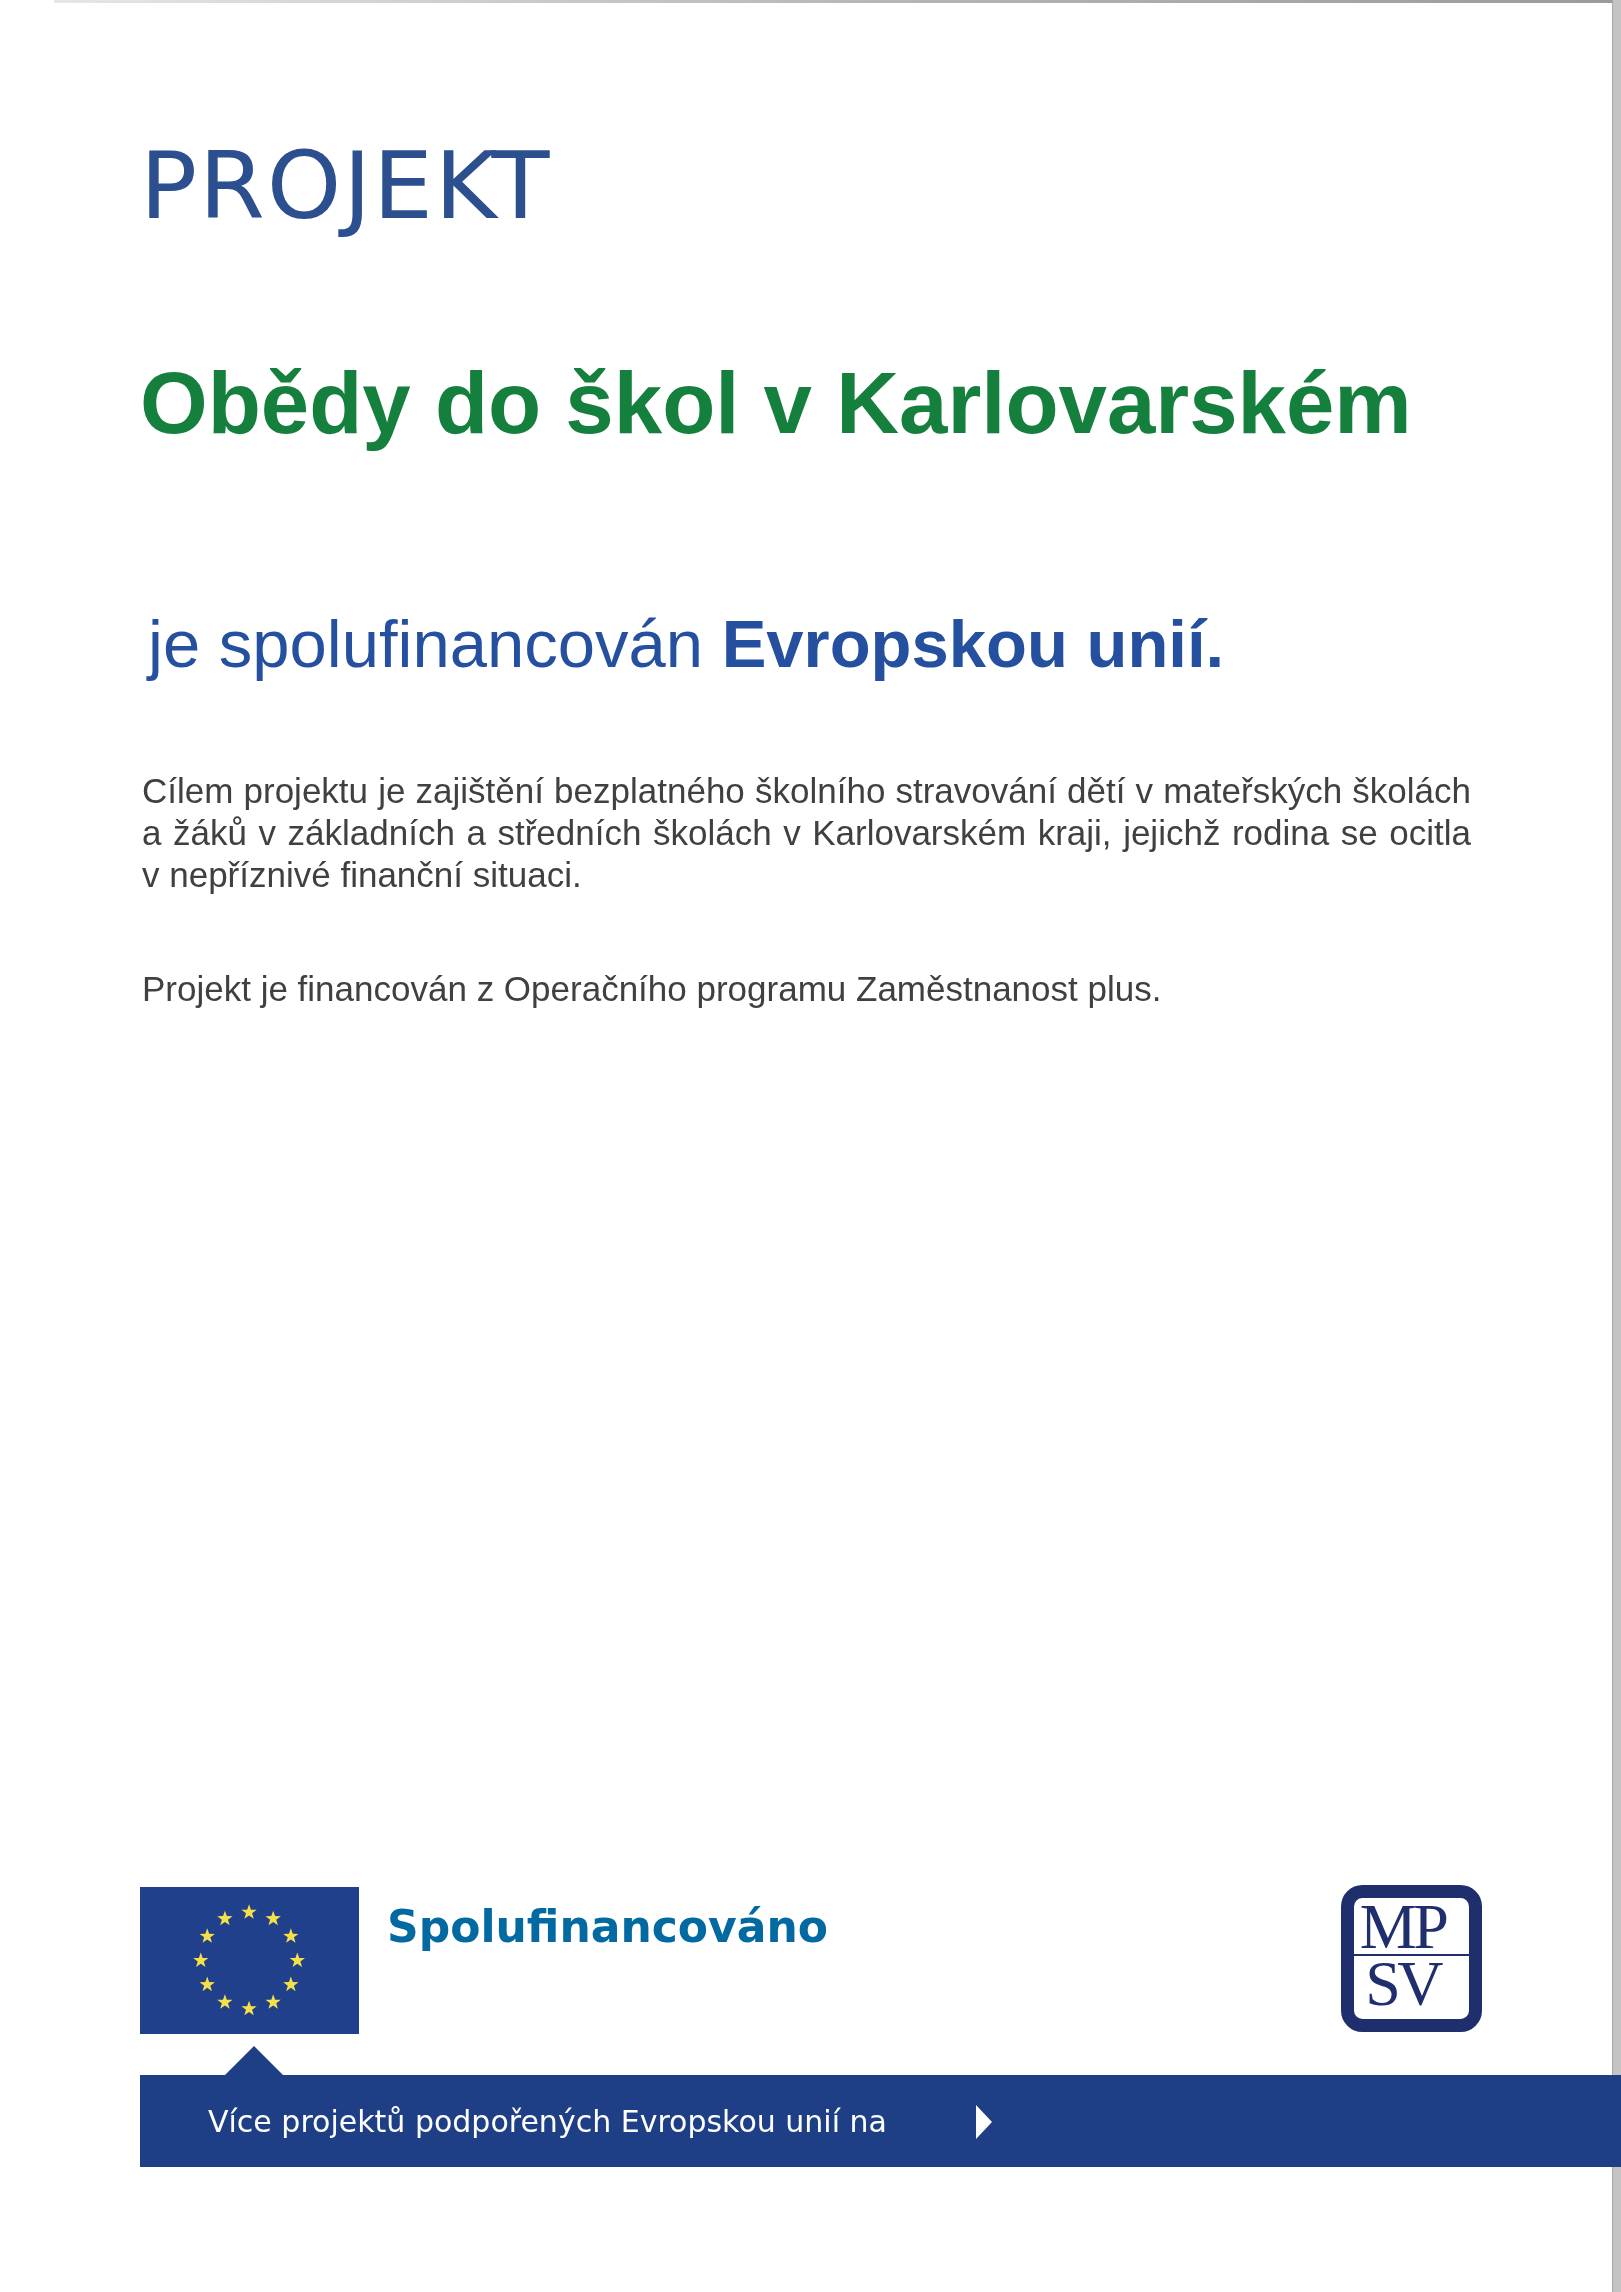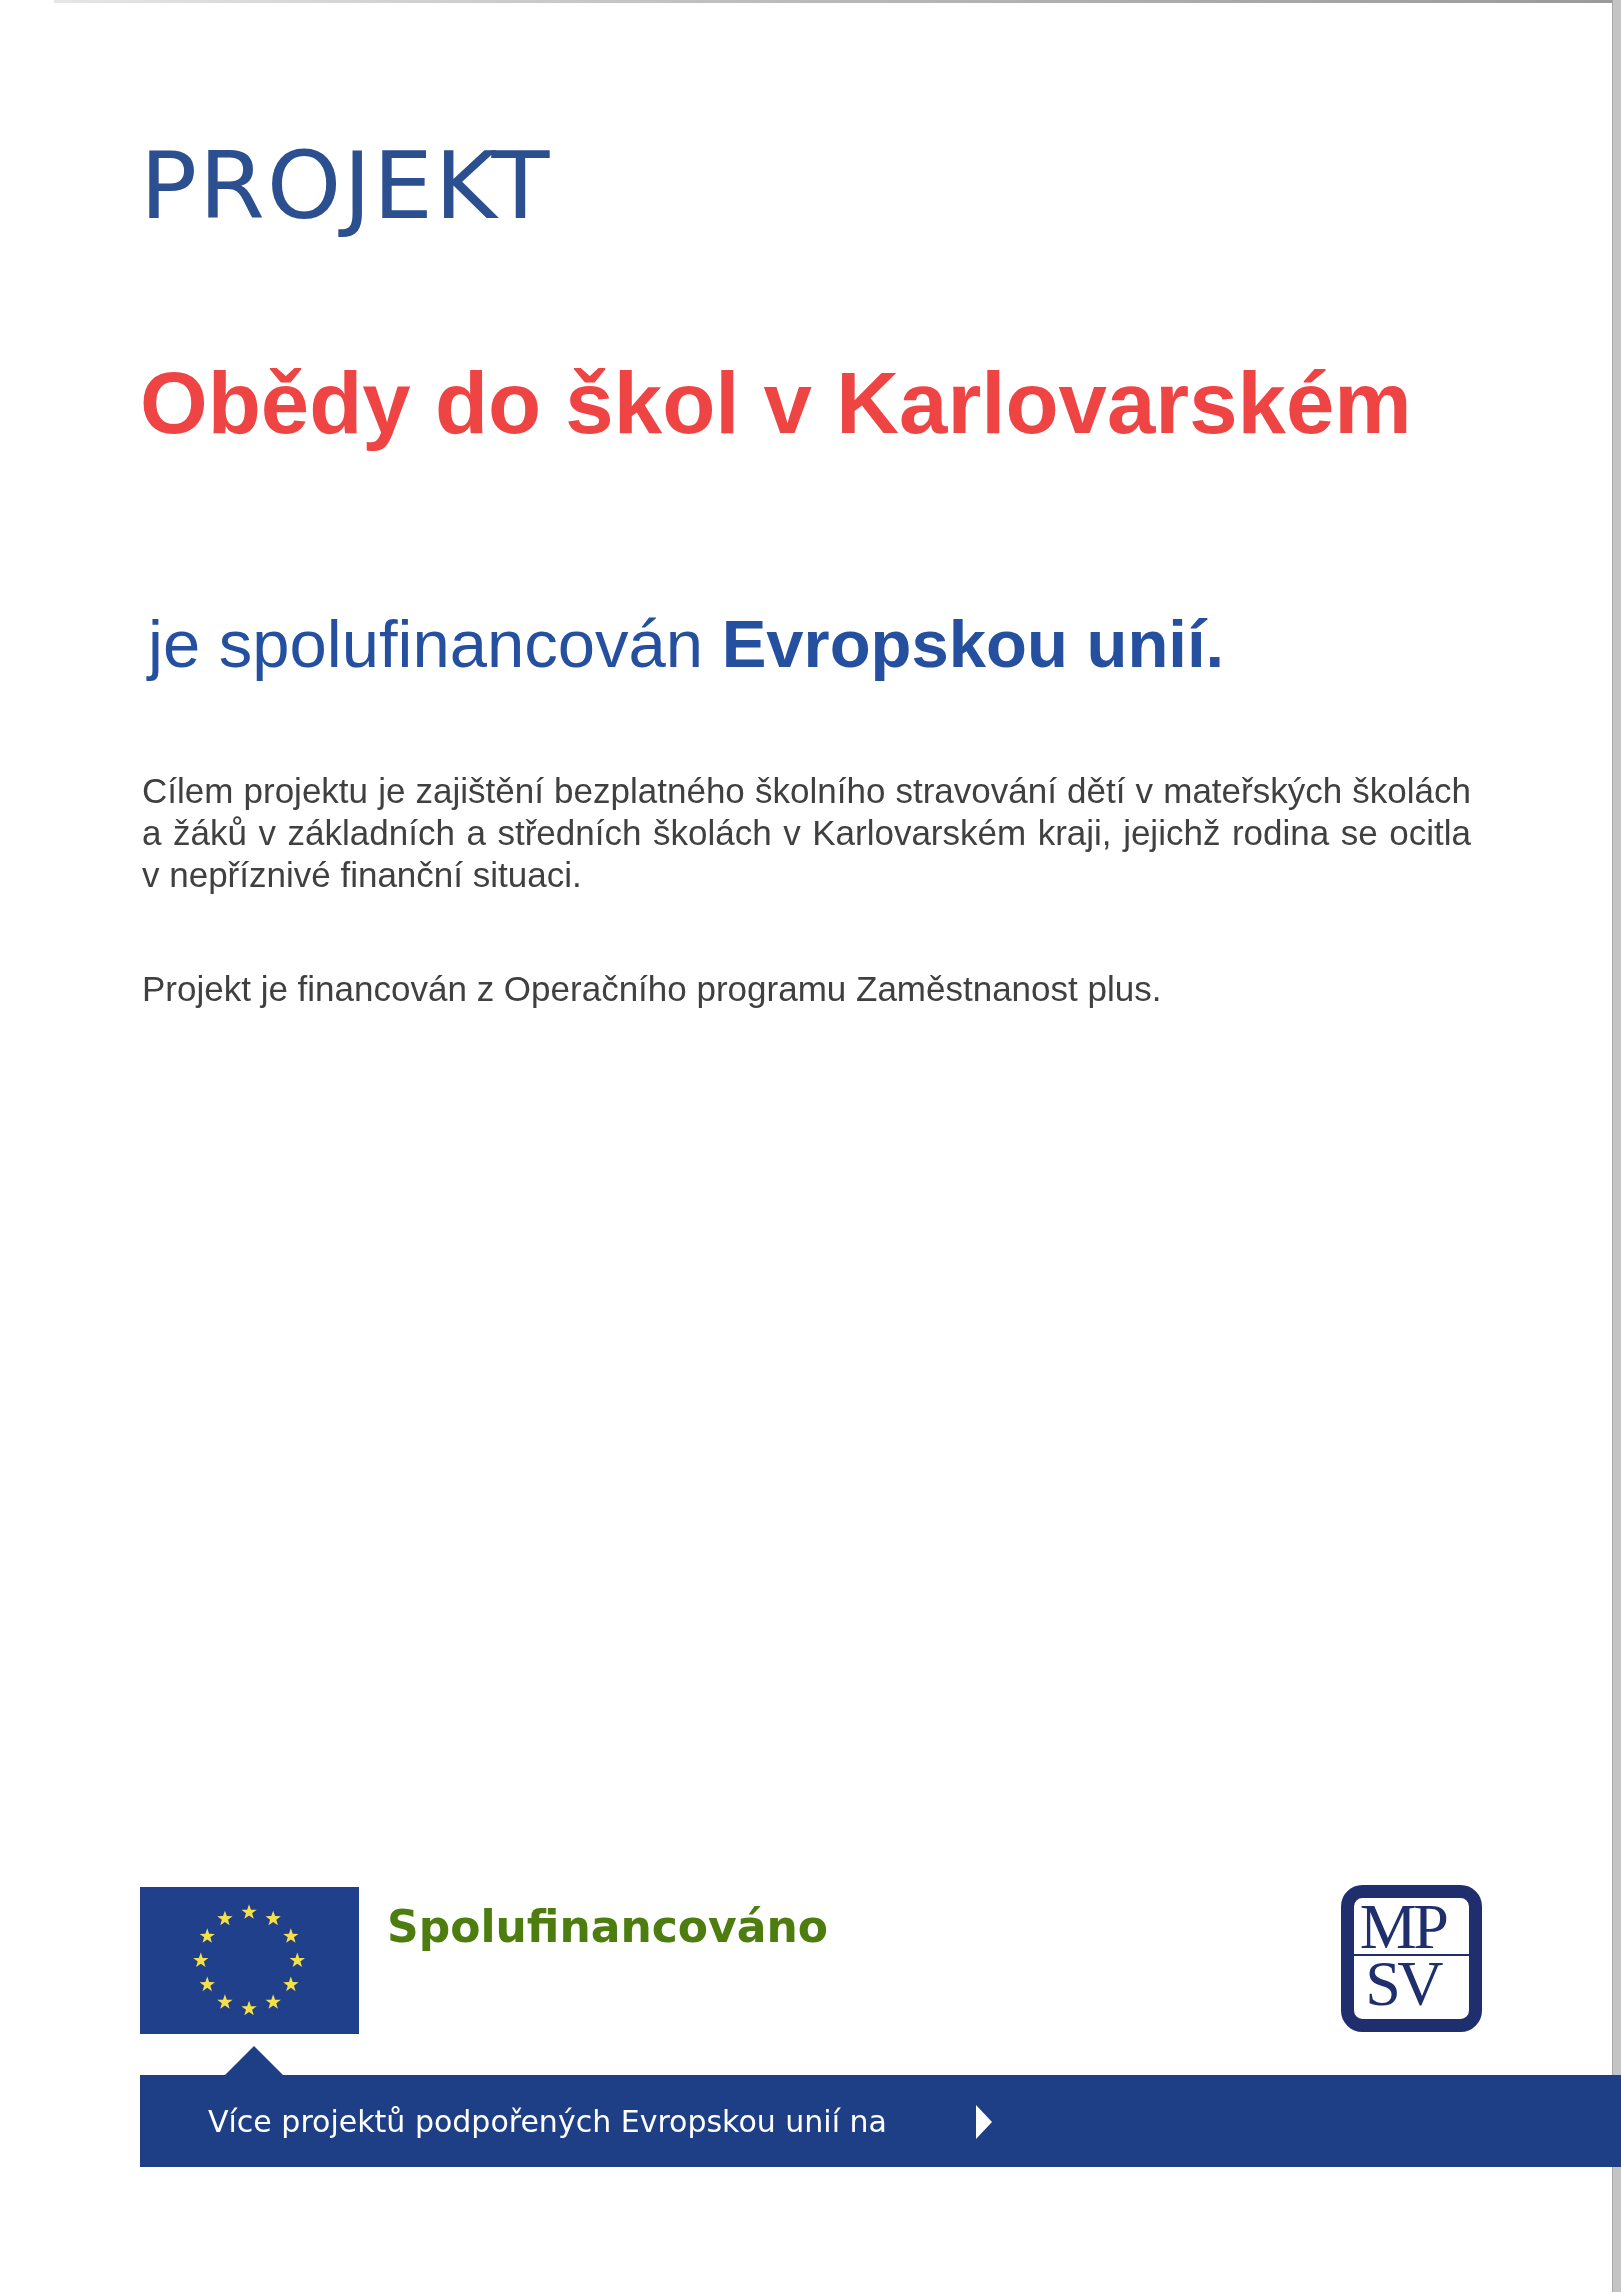--- a/index.html
+++ b/index.html
@@ -15,41 +15,41 @@
       position: absolute; left: 140px; top: 133px;
       font-family: "DejaVu Sans", sans-serif; font-weight: normal;
       font-size: 93px; line-height: 107px; letter-spacing: 1.8px;
       color: #2b4f8f; margin: 0;
       -webkit-text-stroke: 0px;
       transform: scaleX(1.02); transform-origin: left;
     }
     .title {
       position: absolute; left: 140px; top: 352px; width: 1397px;
       font-family: "Liberation Sans", sans-serif; font-weight: bold;
-      font-size: 87px; line-height: 101px; color: #ef4444; margin: 0;
+      font-size: 87px; line-height: 101px; color: #15803d; margin: 0;
     }
     .title span { display: block; white-space: nowrap; }
     .subtitle {
       position: absolute; left: 140px; top: 595px;
       font-size: 67px; line-height: 81px; color: #2550a0; margin: 8px; white-space: nowrap;
     }
     .subtitle b { font-weight: bold; }
     .body-text {
       position: absolute; left: 142px; width: 1329px;
       font-size: 35px; line-height: 42px; color: #404040; margin: 0;
       text-align: justify;
     }
     .p1 { top: 770px; }
     .p2 { top: 968px; }
 
     .eu-flag { position: absolute; left: 140px; top: 1887px; width: 219px; height: 147px; background: #21408b; }
     .eu-text {
       position: absolute; left: 387px; top: 1897px;
       font-family: "DejaVu Sans", sans-serif; font-weight: bold;
-      font-size: 44px; line-height: 60px; color: #4d7c0f; text-align: right;
+      font-size: 44px; line-height: 60px; color: #0369a1; text-align: right;
     }
     .eu-text span { display: block; white-space: nowrap; }
 
     .mpsv-logo {
       position: absolute; left: 1341px; top: 1885px; width: 115px; height: 121px;
       border: 13.4px solid #1f2f6e; border-radius: 21.5px; background: #fff;
     }
     .mpsv-inner {
       position: absolute; left: 0; top: 0; width: 97px; height: 121px;
       font-family: "Liberation Serif", serif; color: #1f2f6e; text-align: center;

